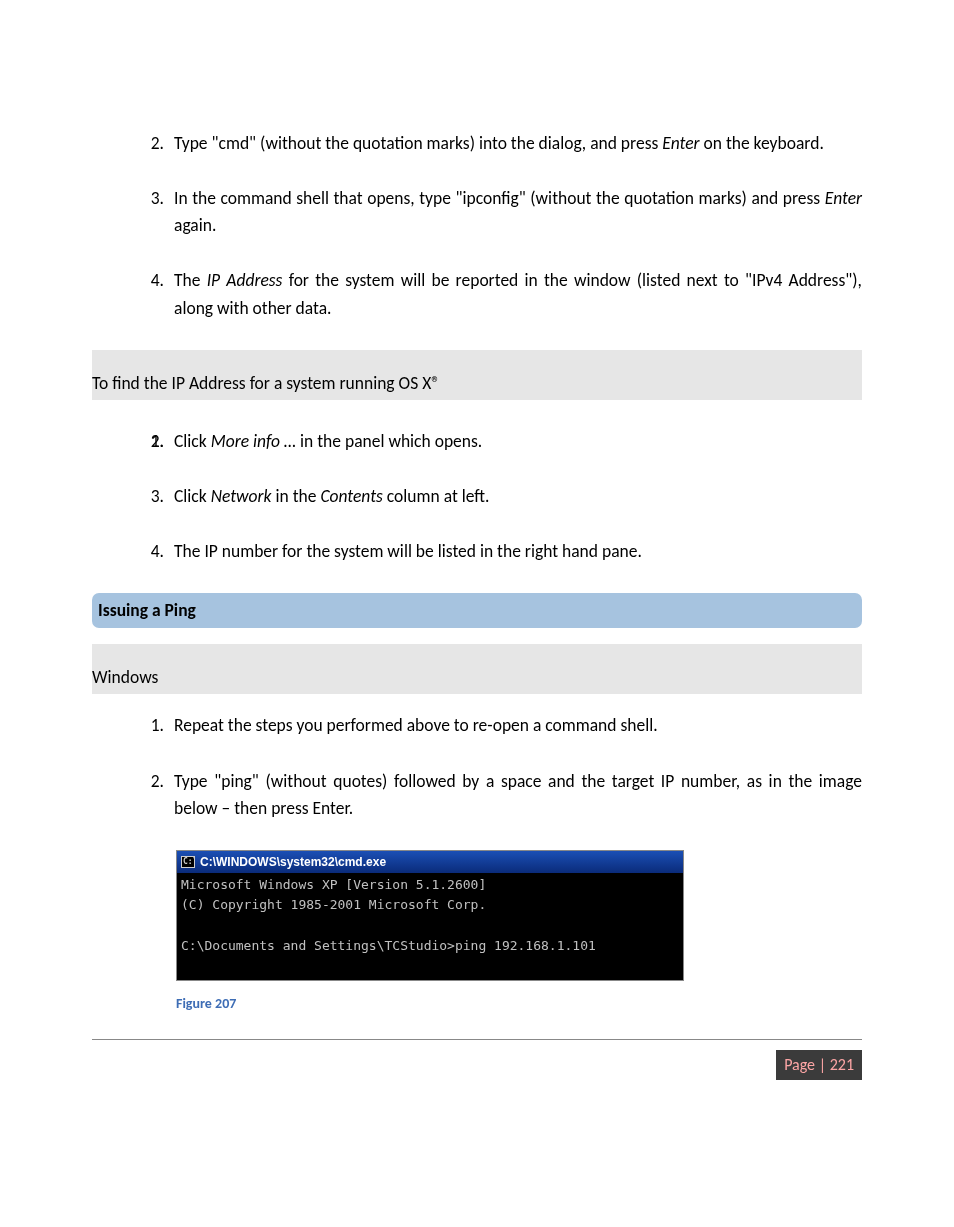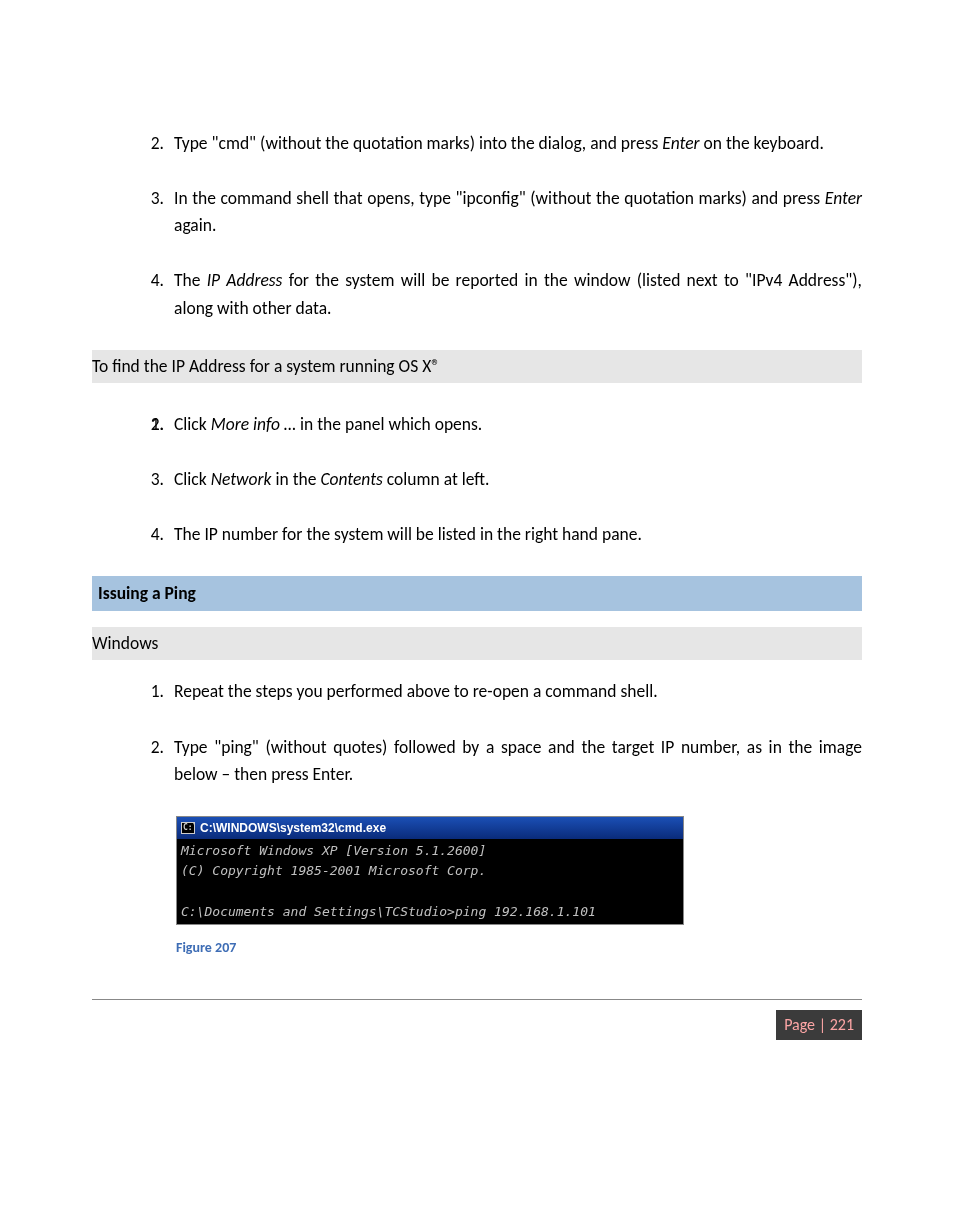--- a/index.html
+++ b/index.html
@@ -31,28 +31,29 @@
   }
   ol.numlist > li .num {
     position: absolute;
     left: 0;
     top: 0;
     width: 30px;
     text-align: right;
   }
   .section-gray {
     background: #e6e6e6;
-    padding: 3px 6px 3px 0;
+    padding: 20px 6px 3px 0;
     margin: 14px 0 18px 0;
   }
   .section-blue {
     background: #a6c3df;
     padding: 4px 6px 4px 6px;
     margin: 24px 0 16px 0;
     font-weight: 700;
+    border-radius: 7px;
   }
   .body-p {
     text-align: justify;
     margin: 14px 0 16px 0;
   }
   .italic { font-style: italic; }
 
   
   .cmdwin {
     width: 508px;
@@ -82,33 +83,32 @@
     position: relative;
     font-family: monospace;
     font-size: 8px;
     line-height: 10px;
     text-align: left;
     color: #ccc;
     overflow: hidden;
     padding-left: 1px;
   }
   .cmd-body {
-    padding: 2px 4px 2px 4px;
+    padding: 2px 4px 24px 4px;
     white-space: pre;
-    font-style: italic;
   }
 
   .fig-caption {
     color: #3e6db5;
     font-family: Calibri, Arial, sans-serif;
     font-size: 14px;
     font-weight: 700;
     margin-left: 84px;
     margin-top: 10px;
-    margin-bottom: 40px;
+    margin-bottom: 24px;
   }
 
   .footer-rule {
     border: none;
     border-top: 1px solid #888;
     margin: 18px 0 10px 0;
   }
   .footer {
     text-align: right;
   }

